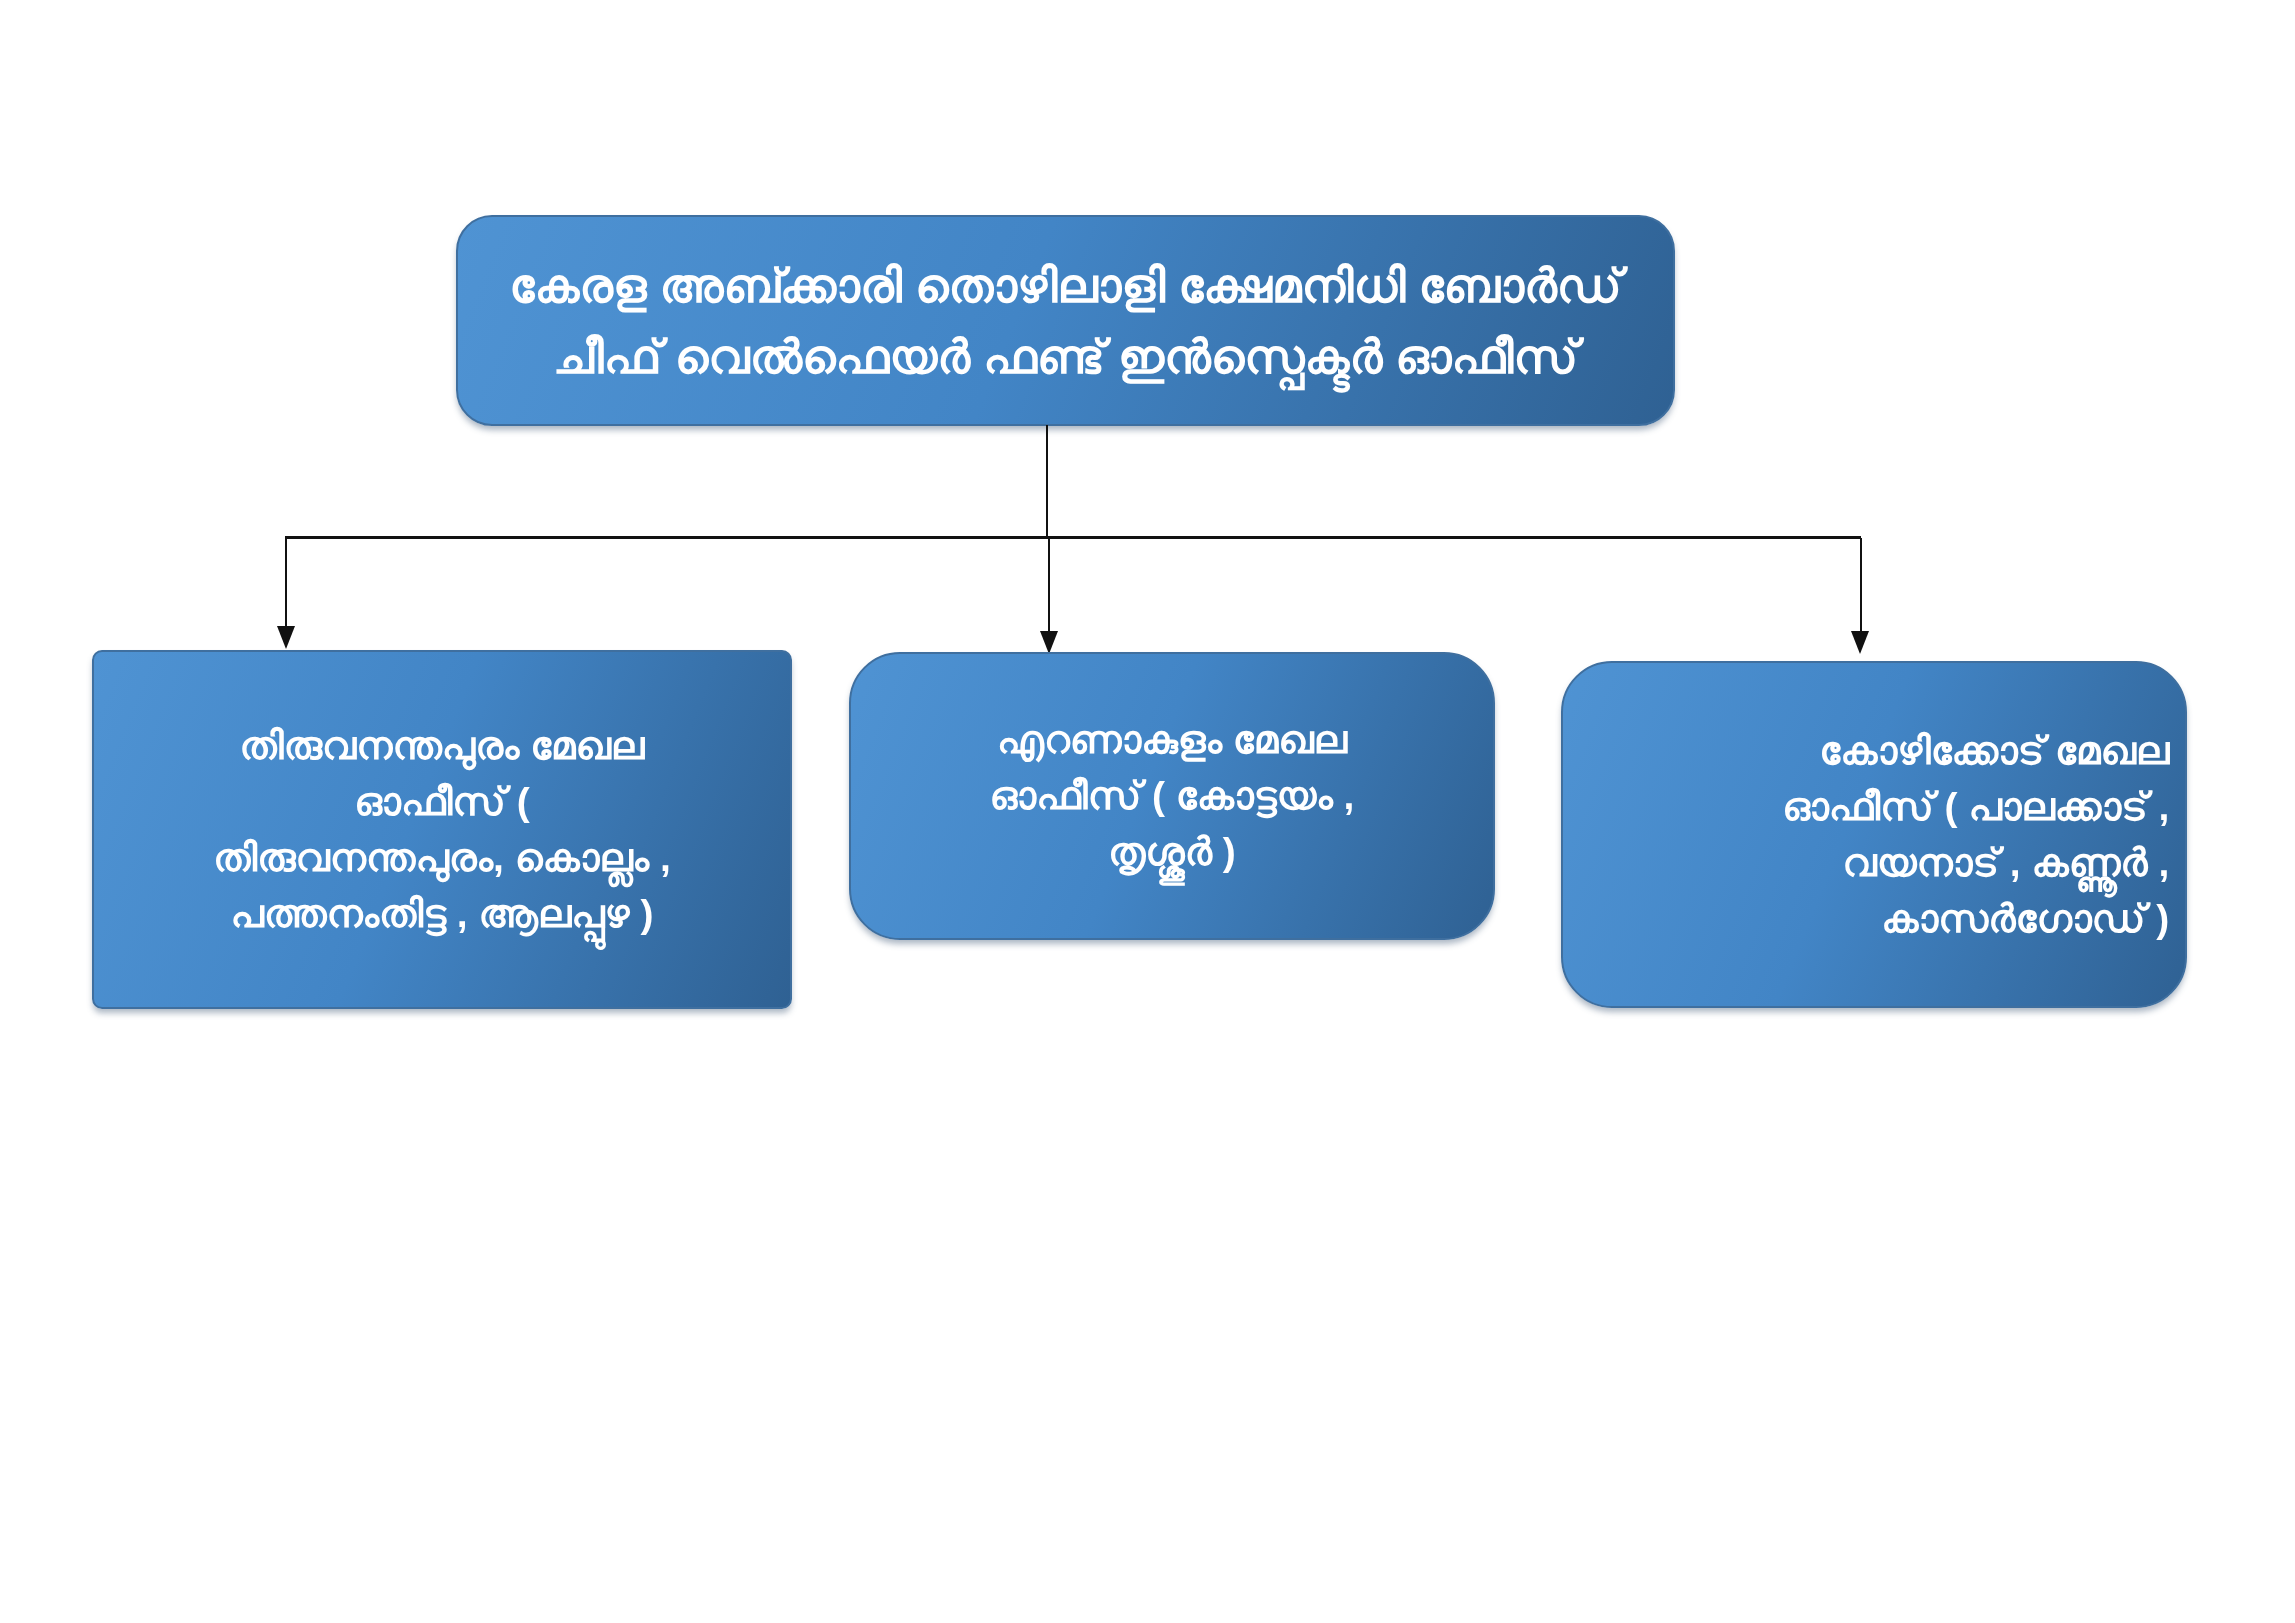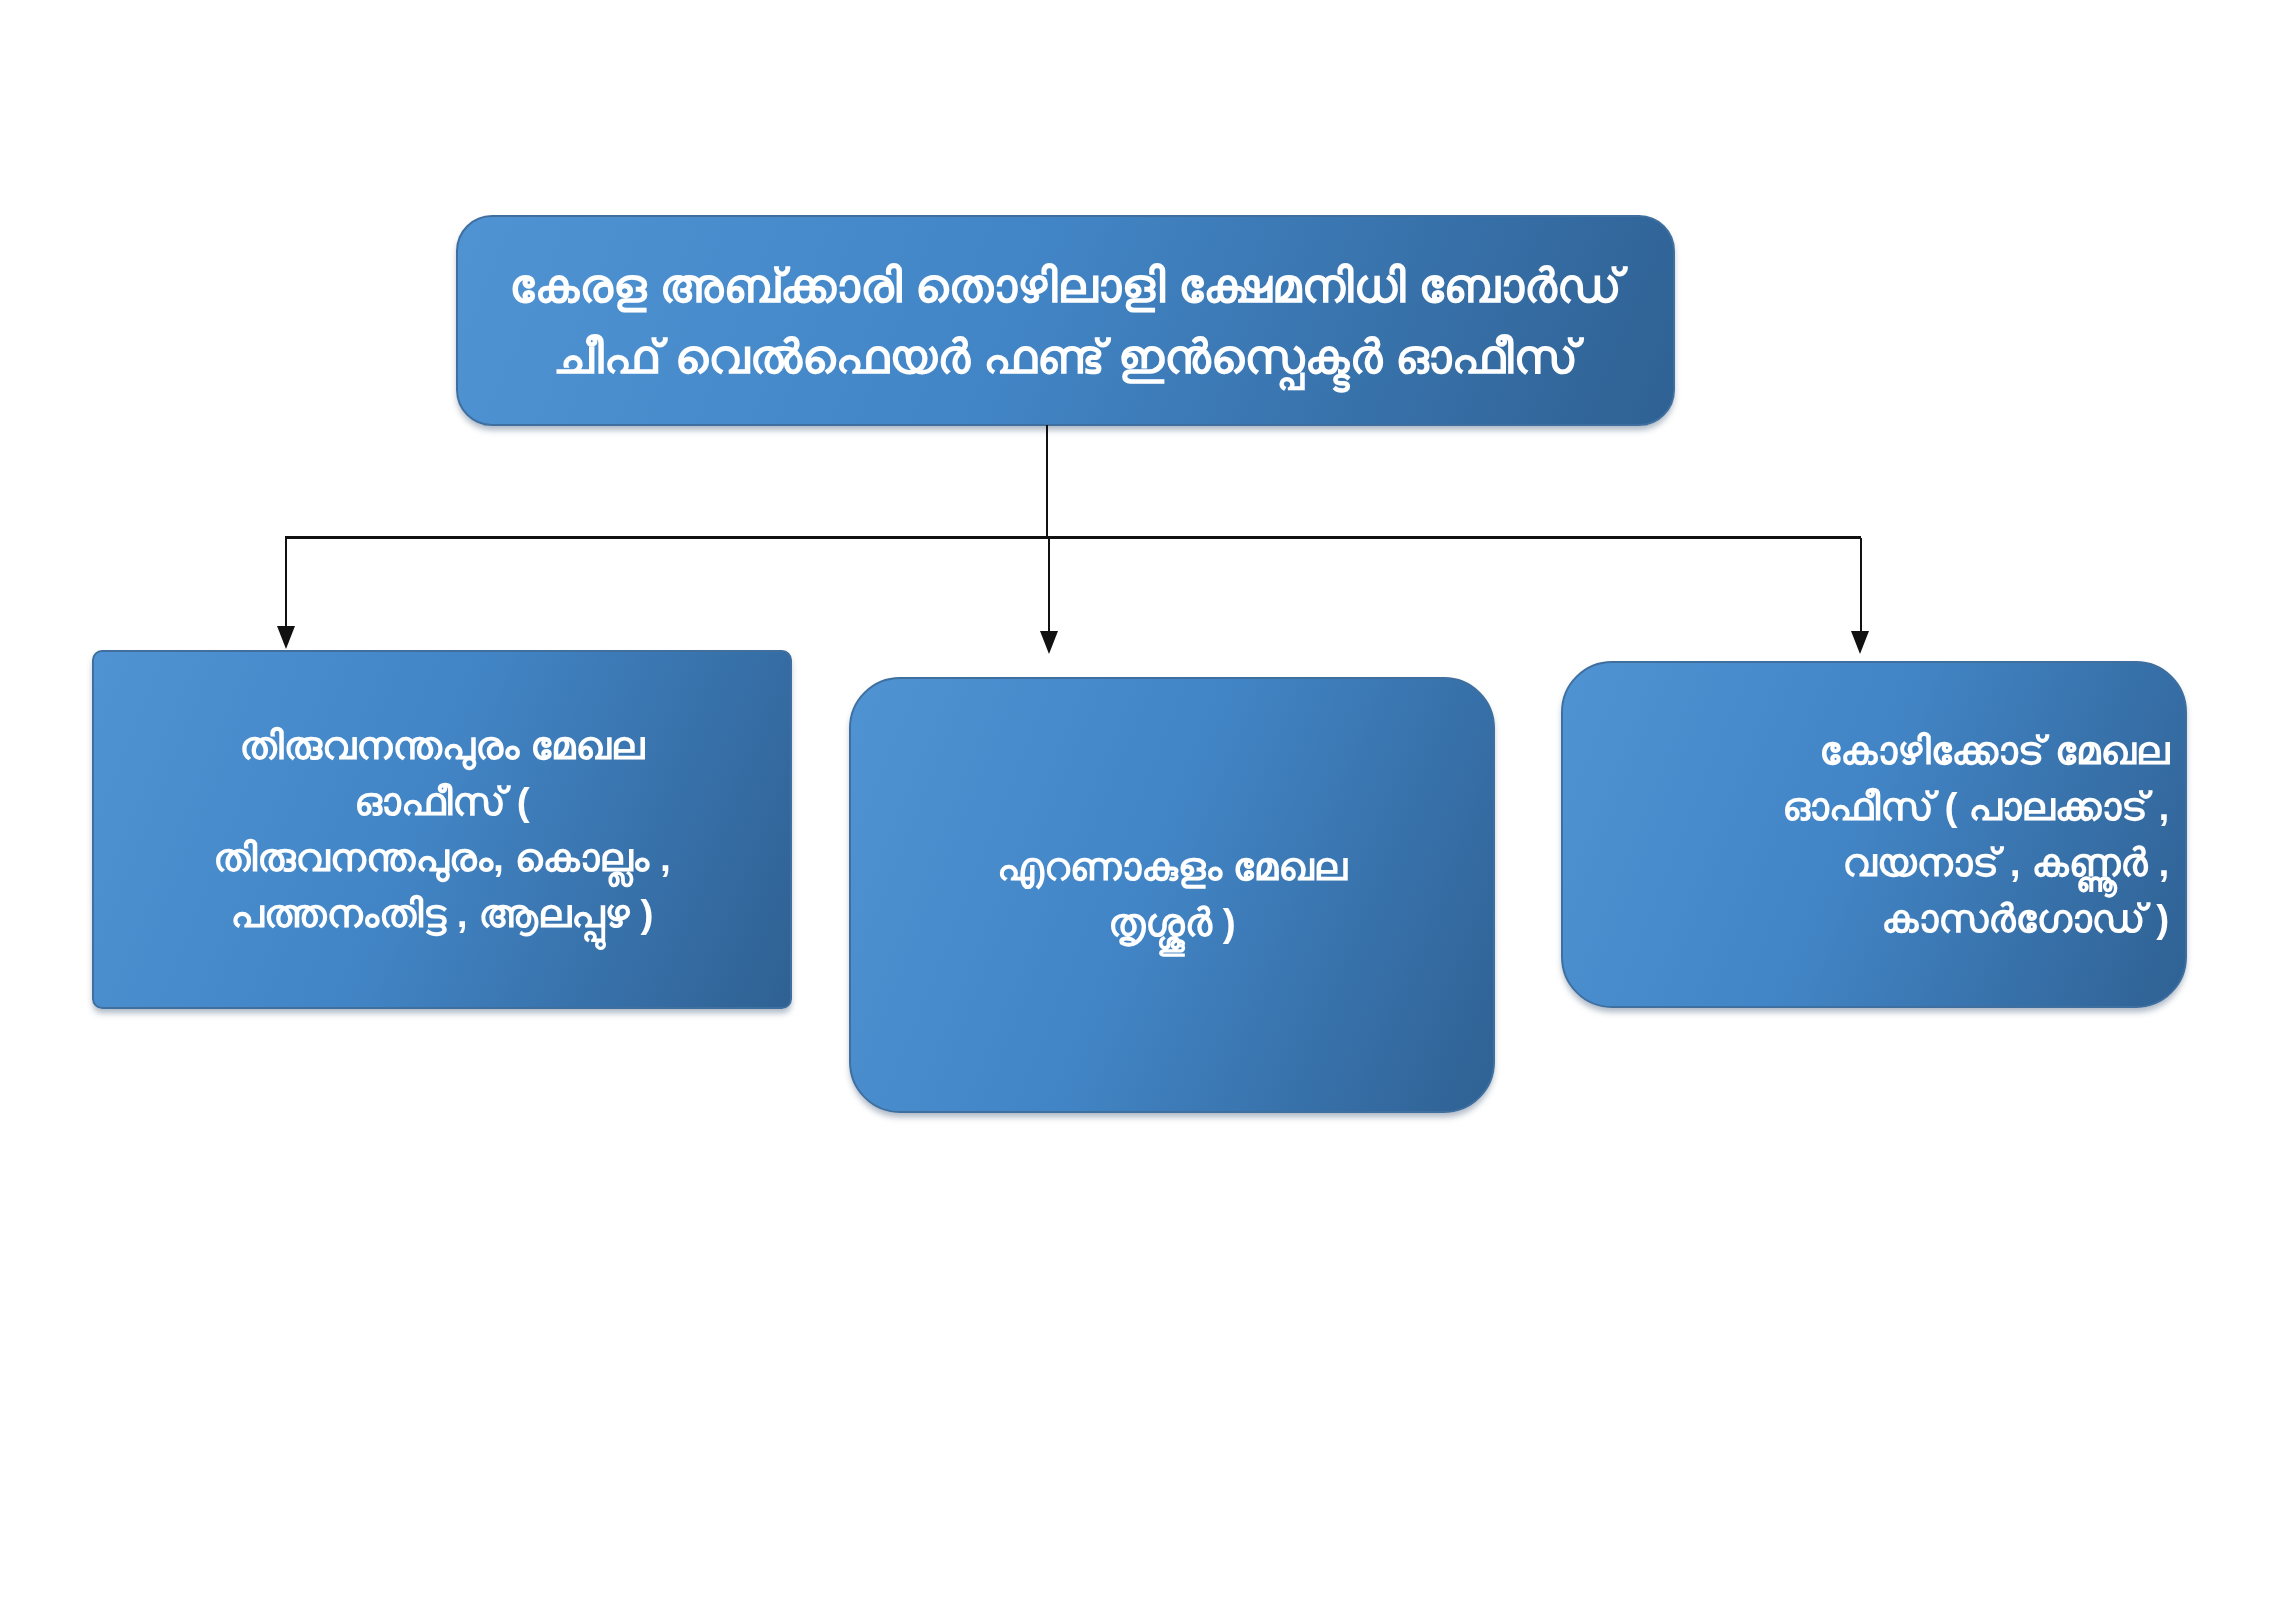--- a/index.html
+++ b/index.html
@@ -43,21 +43,21 @@
     font-size:47px;
     line-height:71px;
   }
   .region-node{
     border-radius:51px;
     font-size:39px;
     line-height:56px;
     padding:0 15.7px;
   }
   .region-node.tvm{ left:92px;  top:650px;  width:700px; height:359px;border-radius:10px; }
-  .region-node.ekm{ left:849px; top:652px;  width:646px;  height:436px;margin-top:25px; }
+  .region-node.ekm{ left:849px; top:652px;  width:646px;  height:288px; }
   .region-node.kkd{ left:1561px; top:661px; width:626px;  height:347px;align-items:flex-end; }
   .text-line{ white-space:nowrap; }
   .connector{
     position:absolute;
     background:var(--connector-color);
   }
   .conn-root-stem { left:1046px; top:425px; width:2px;    height:113px; }
   .conn-hbar      { left:285px;  top:536px; width:1576px; height:2.6px;   }
   .conn-drop-l    { left:285px;  top:538px; width:2px;    height:88px; }
   .conn-drop-m    { left:1048px; top:538px; width:2px;    height:94px; }
@@ -94,20 +94,21 @@
 
   <div class="node region-node tvm">
     <div class="text-line">തിരുവനന്തപുരം മേഖല</div>
     <div class="text-line">ഓഫീസ് (</div>
     <div class="text-line">തിരുവനന്തപുരം, കൊല്ലം ,</div>
     <div class="text-line">പത്തനംതിട്ട , ആലപ്പുഴ )</div>
   </div>
 
   <div class="node region-node ekm">
     <div class="text-line">എറണാകുളം മേഖല</div>
+    <div class="text-line">ഓഫീസ് ( കോട്ടയം ,</div>
     <div class="text-line">തൃശ്ശൂർ )</div>
   </div>
 
   <div class="node region-node kkd">
     <div class="text-line">കോഴിക്കോട് മേഖല</div>
     <div class="text-line">ഓഫീസ് ( പാലക്കാട് ,</div>
     <div class="text-line">വയനാട് , കണ്ണൂർ ,</div>
     <div class="text-line">കാസർഗോഡ് )</div>
   </div>
 

